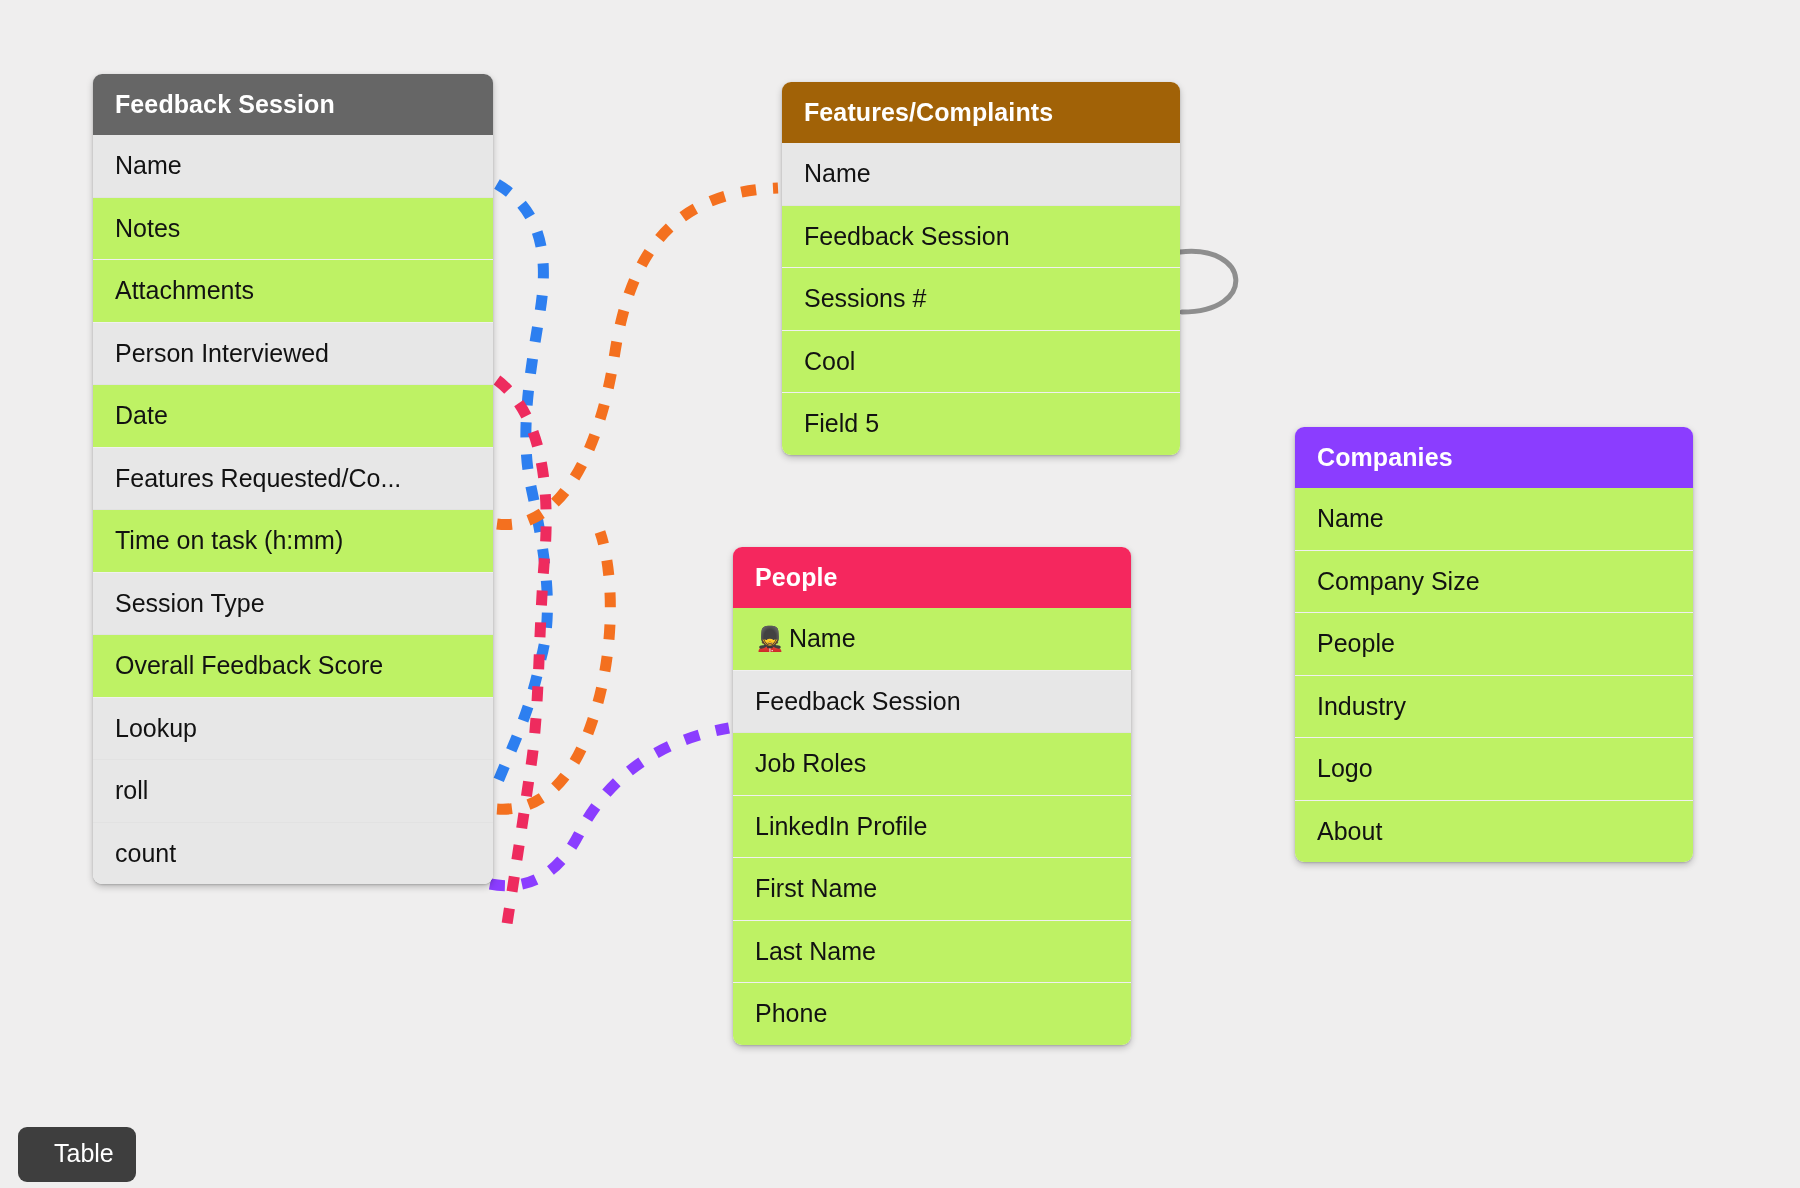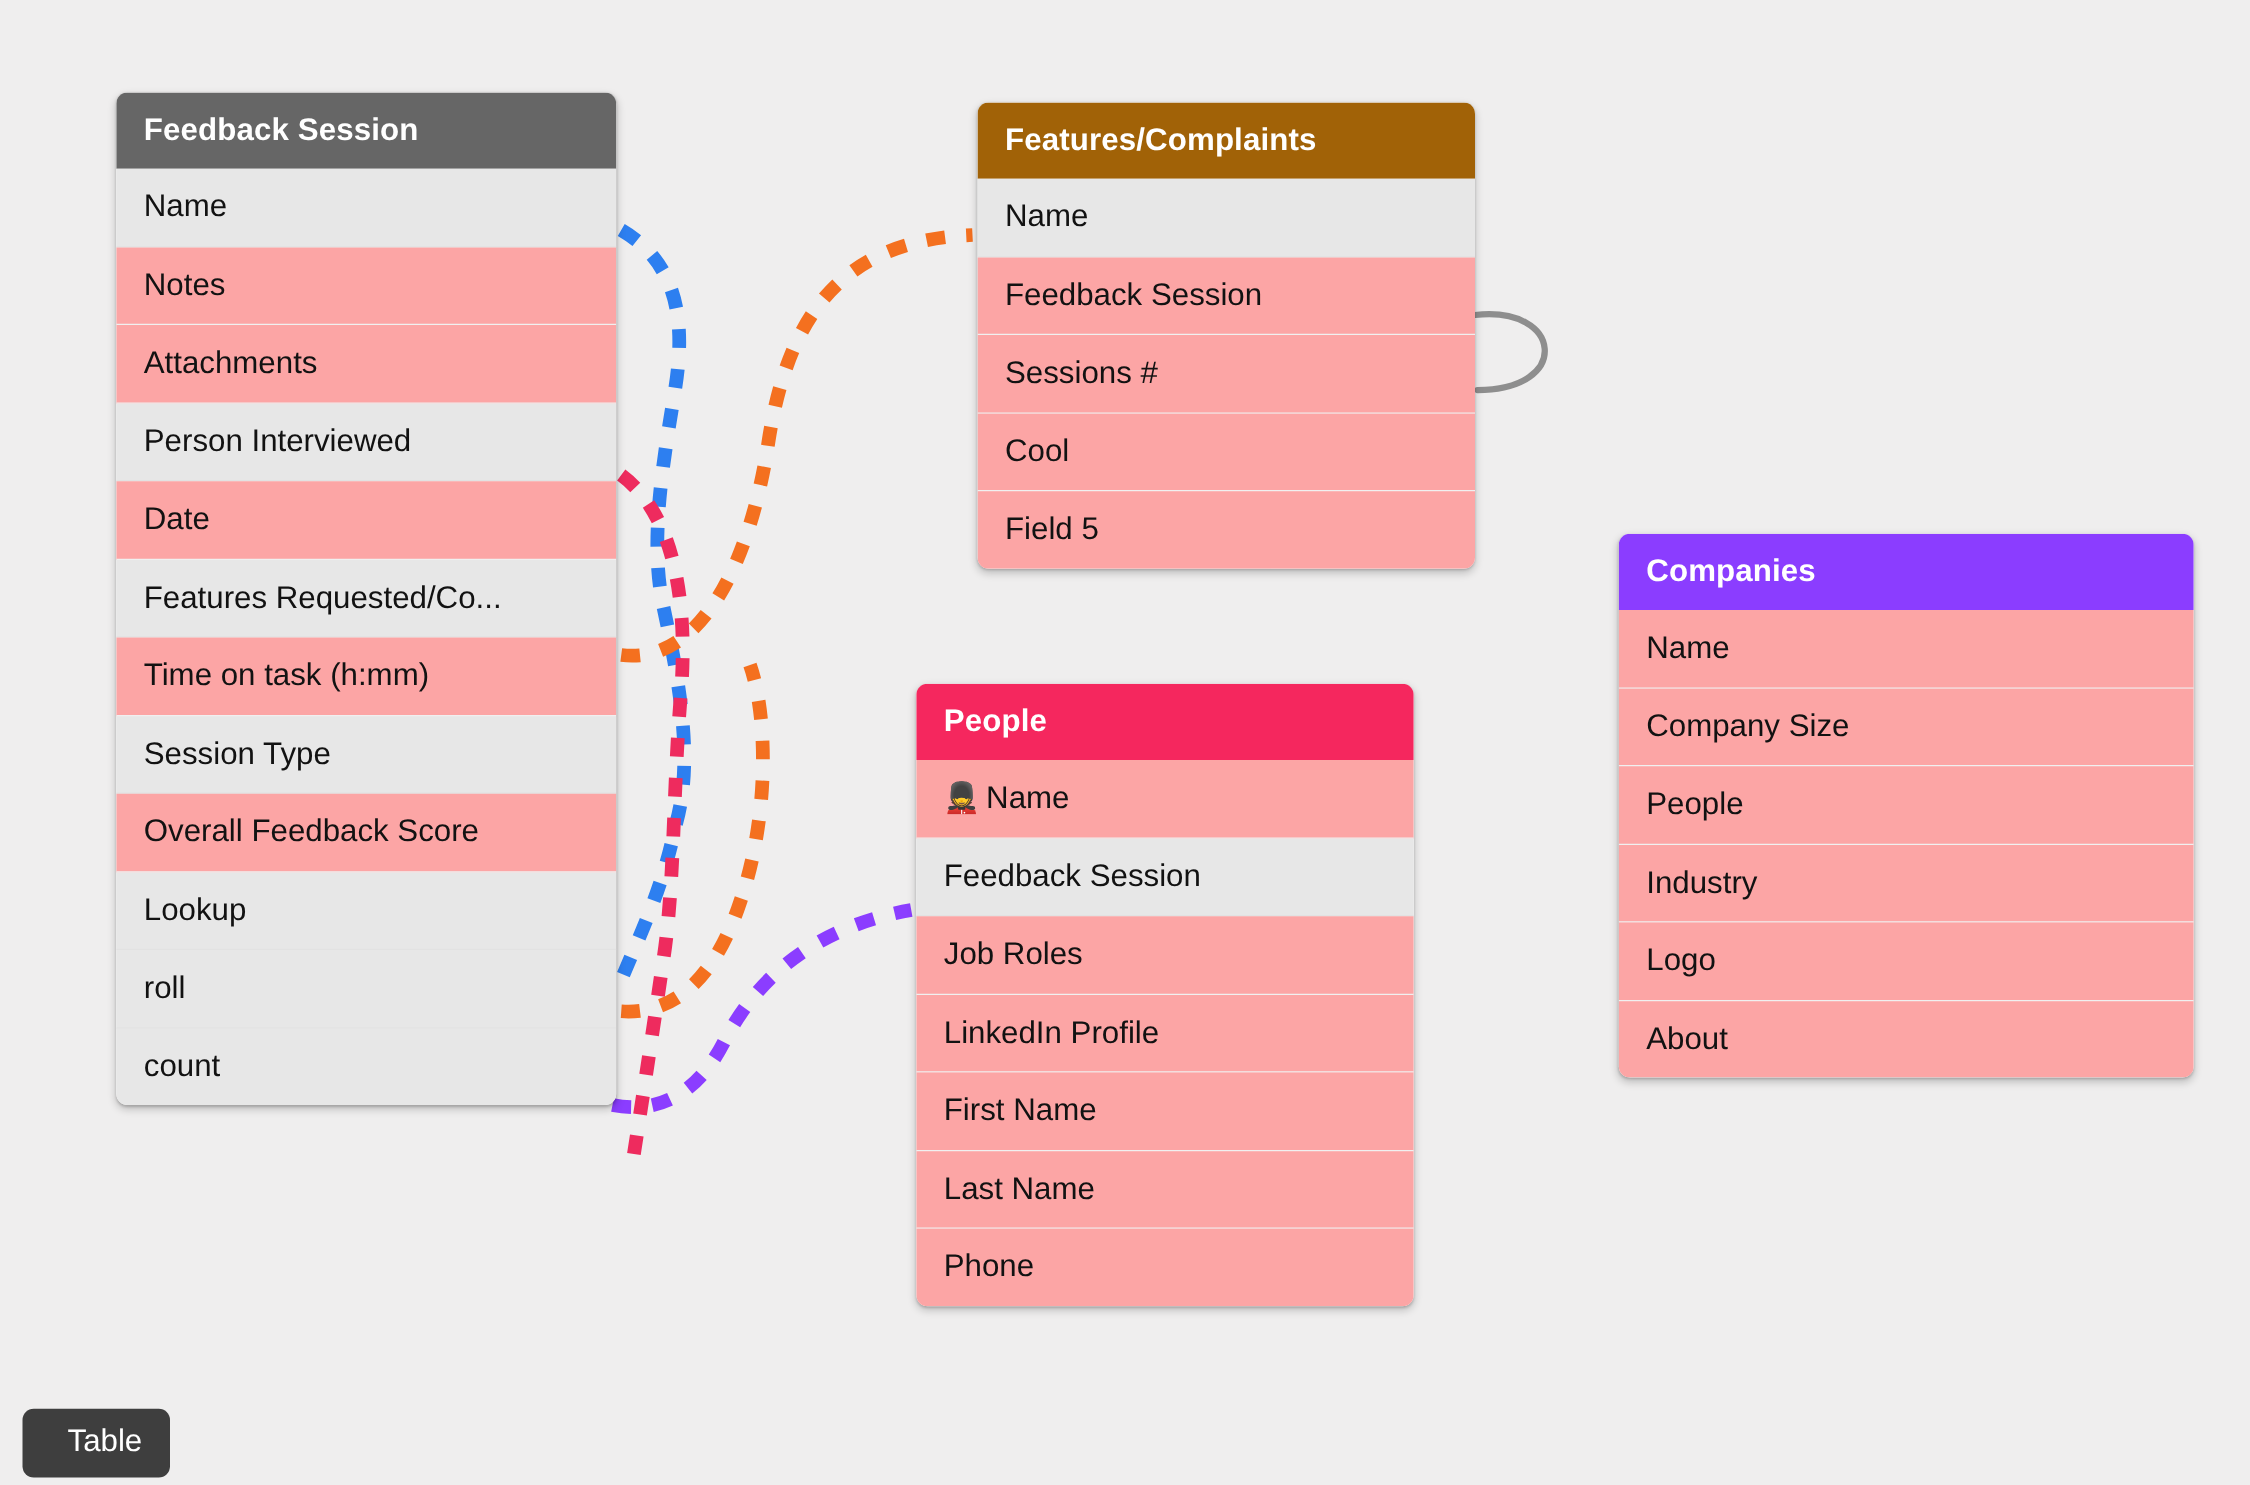--- a/index.html
+++ b/index.html
@@ -29,21 +29,21 @@
     line-height:1.05;
     white-space:nowrap;
   }
   .field-row{
     font-size:25px;
     color:#121212;
     padding:17px 22px 18px 22px;
     line-height:1.06;
     white-space:nowrap;
     border-bottom:1px solid #f0f0f0;
-    background:#fca5a5;
+    background:#bef264;
     display:flex;align-items:center;gap:4px;
   }
   .field-row.shaded{background:#e7e7e7;border-bottom-color:#e2e2e2;}
   .field-row:last-child{border-bottom:none;text-align:right;}
   .field-emoji{font-size:24px;line-height:1;display:inline-block;}
 
   
   #table-badge{
     position:absolute;
     left:18px;bottom:18px;
@@ -145,21 +145,21 @@
       <div class="field-row">
         <span>First Name</span>
       </div>
       <div class="field-row">
         <span>Last Name</span>
       </div>
       <div class="field-row">
         <span>Phone</span>
       </div>
     </div>
-    <div class="table-card" style="left: 1295px; top: 415px; width: 460px;">
+    <div class="table-card" style="left: 1295px; top: 415px; width: 398px;">
       <div class="table-header" style="background: rgb(139, 61, 255);">Companies</div>
       <div class="field-row">
         <span>Name</span>
       </div>
       <div class="field-row">
         <span>Company Size</span>
       </div>
       <div class="field-row">
         <span>People</span>
       </div>

